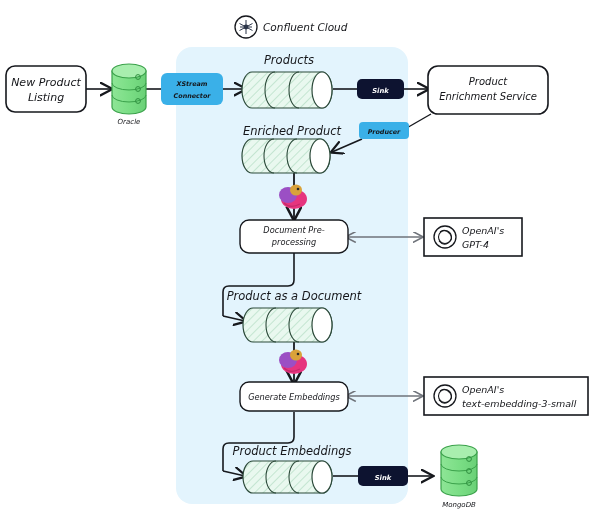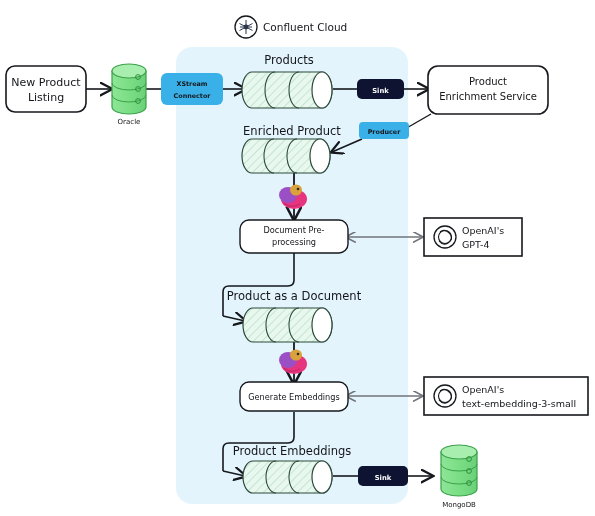--- a/index.html
+++ b/index.html
@@ -3,21 +3,21 @@
 <meta charset="utf-8">
 <style>
   html,body{margin:0;padding:0;}
   body{
     width:595px;height:516px;
     background:#ffffff;
     font-family:"DejaVu Sans", sans-serif;
     overflow:hidden;
     position:relative;
   }
-  #stage{position:absolute;left:0;top:0;width:595px;height:436px;}
+  #stage{position:absolute;left:0;top:0;width:595px;height:436px;font-style:italic;}
   svg.layer{position:absolute;left:0;top:0;width:595px;height:516px;}
   text{font-family:"DejaVu Sans", sans-serif;fill:#15161a;}
   .lbl{font-size:11px;}
   .topic-title{font-size:11.5px;}
   .node-txt{font-size:8.2px;}
   .chip-txt{font-size:6.4px;font-weight:bold;}
   .sink-txt{font-size:6.8px;font-weight:bold;fill:#ffffff;}
   .db-cap{font-size:7px;}
   .oa-txt{font-size:9.5px;}
   .cc-txt{font-size:10.5px;}

